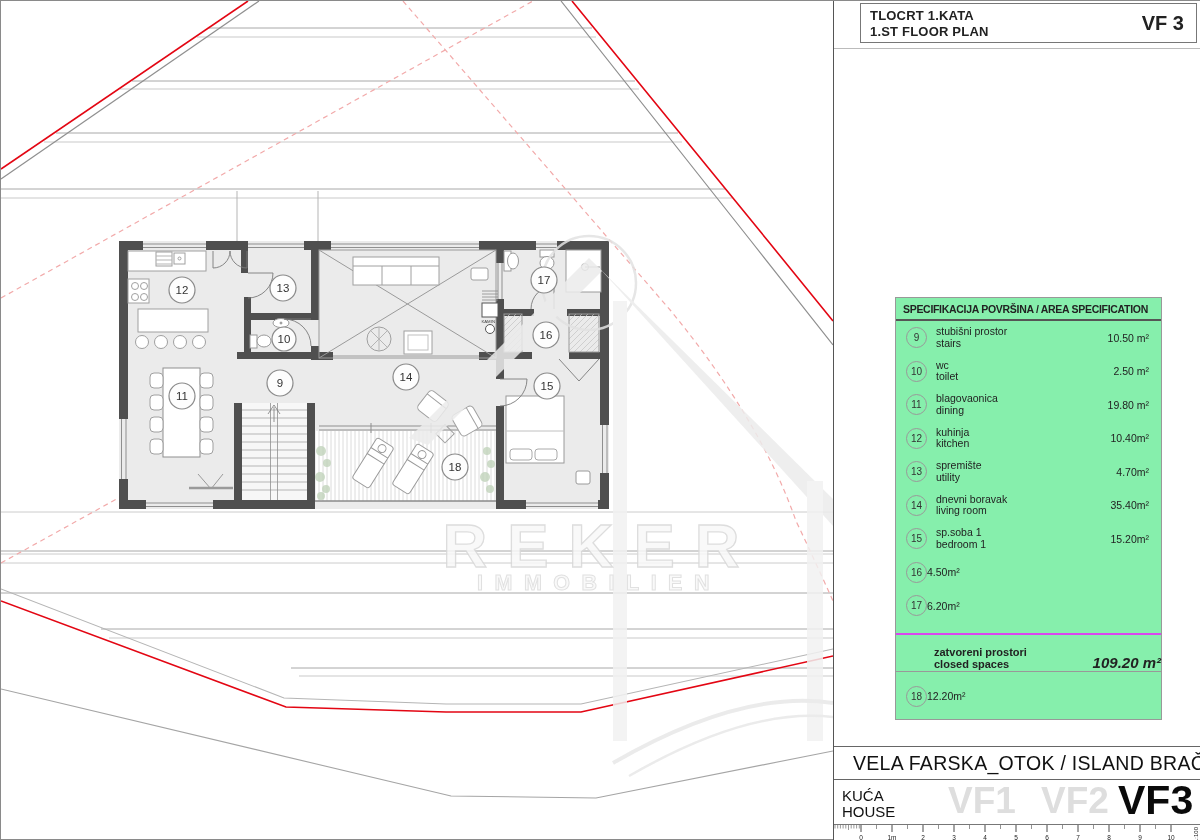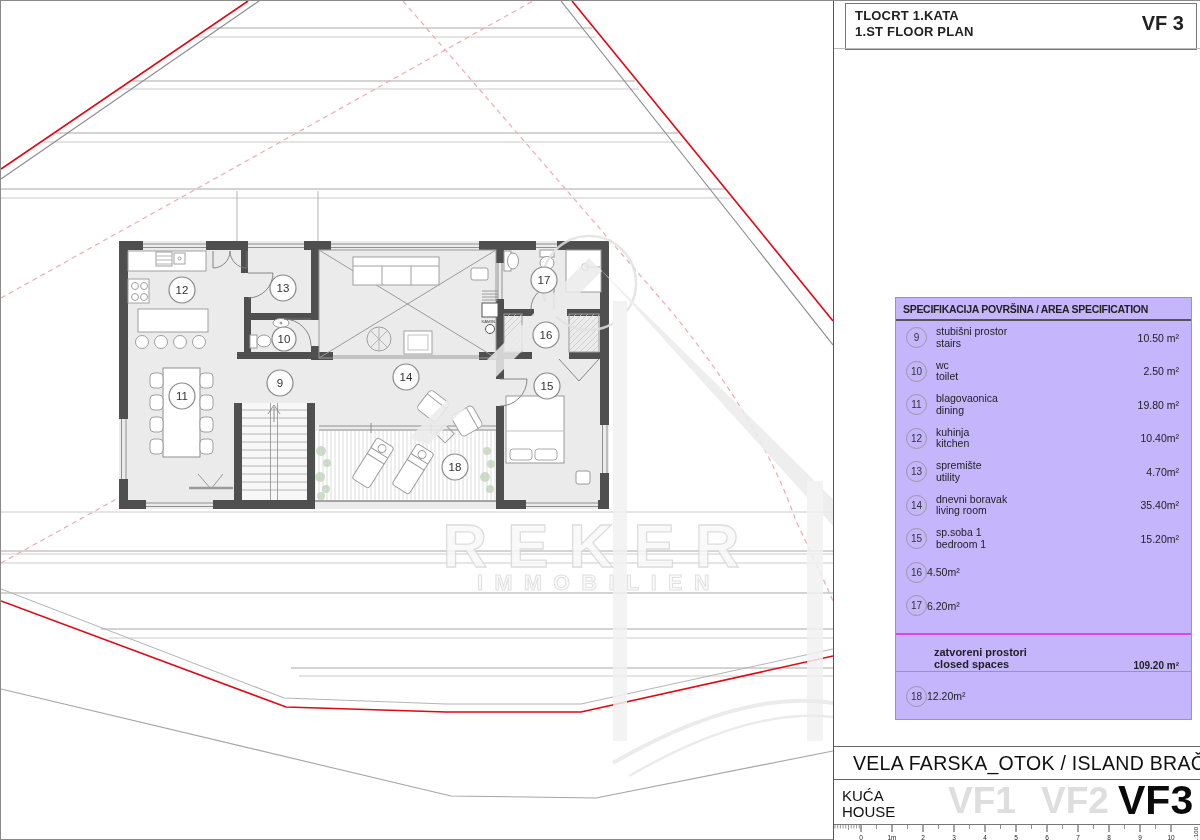--- a/index.html
+++ b/index.html
@@ -3,34 +3,34 @@
 <meta charset="utf-8">
 <style>
   html,body{margin:0;padding:0;background:#fff;}
   body{width:1200px;height:840px;position:relative;font-family:"Liberation Sans",sans-serif;color:#222;overflow:hidden;}
   .page{position:absolute;inset:0;border:1px solid #8a8a8a;box-sizing:border-box;background:#fff;}
   svg{font-family:"Liberation Sans",sans-serif;}
   #drawing{position:absolute;left:0;top:0;}
 
   
   .right-panel{position:absolute;left:832px;top:0;width:368px;height:840px;border-left:1.5px solid #555;box-sizing:border-box;background:#fff;}
-  .title-block{position:absolute;left:11px;right:4px;top:2px;height:47px;border:1px solid #777;box-sizing:border-box;}
+  .title-block{position:absolute;left:26px;right:4px;top:2px;height:40px;border:1px solid #777;box-sizing:border-box;}
   .title-block .tl{position:absolute;left:9px;top:4px;font-size:13px;font-weight:bold;line-height:16px;letter-spacing:.2px;}
   .title-block .code{position:absolute;right:12px;top:8px;font-size:20px;font-weight:bold;}
   .title-underline{position:absolute;left:0;right:0;top:47px;border-top:1px solid #bbb;}
 
-  .spec-table{position:absolute;left:61px;top:296px;width:297px;border:1px solid #999;box-sizing:border-box;background:#c4b5fd;}
+  .spec-table{position:absolute;left:61px;top:296px;width:267px;border:1px solid #999;box-sizing:border-box;background:#86efac;}
   .spec-header{font-size:10.5px;font-weight:bold;letter-spacing:-0.3px;white-space:nowrap;padding:5px 4px 4px 7px;border-bottom:2px solid #555;}
   .spec-row{display:flex;align-items:center;height:33.5px;}
   .spec-row .circ{flex:0 0 auto;width:19px;height:19px;margin-left:10px;border:1px solid #999;border-radius:50%;font-size:10px;line-height:19px;text-align:center;color:#333;}
   .spec-row .names{flex:1 1 auto;margin-left:9px;font-size:10.5px;line-height:11.5px;color:#222;}
   .spec-row .area{flex:0 0 auto;font-size:10.5px;margin-right:12px;color:#222;}
   .spec-summary{display:flex;align-items:flex-end;height:36px;margin-top:10px;border-top:2px solid #d946ef;border-bottom:1px solid #999;}
   .spec-summary .names{flex:1 1 auto;margin-left:38px;font-size:11px;font-weight:bold;line-height:12.5px;}
-  .spec-summary .area{flex:0 0 auto;font-size:10px;font-weight:bold;margin-right:12px;}
+  .spec-summary .area{flex:0 0 auto;font-size:15px;font-weight:bold;margin-right:0;font-style:italic;}
   .spec-extra{margin-top:8px;margin-bottom:6px;}
 
   .footer-block{position:absolute;left:0;right:0;top:745px;bottom:0;border-top:1px solid #666;box-sizing:border-box;}
   .project{height:32px;line-height:32px;padding-left:19px;font-size:19.5px;letter-spacing:.3px;border-bottom:1px solid #666;white-space:nowrap;color:#111;}
   .variant-row{position:relative;height:44px;}
   .kuca{position:absolute;left:8px;top:8px;font-size:15px;line-height:15.5px;color:#111;}
   .ghost{position:absolute;bottom:2px;font-size:37px;font-weight:bold;color:#dedede;letter-spacing:0;margin-left:24px;}
   .ghost.g1{left:90px;}
   .ghost.g2{left:183px;}
   .active-variant{position:absolute;left:284px;bottom:0px;font-size:41px;font-weight:bold;color:#0a0a0a;}

